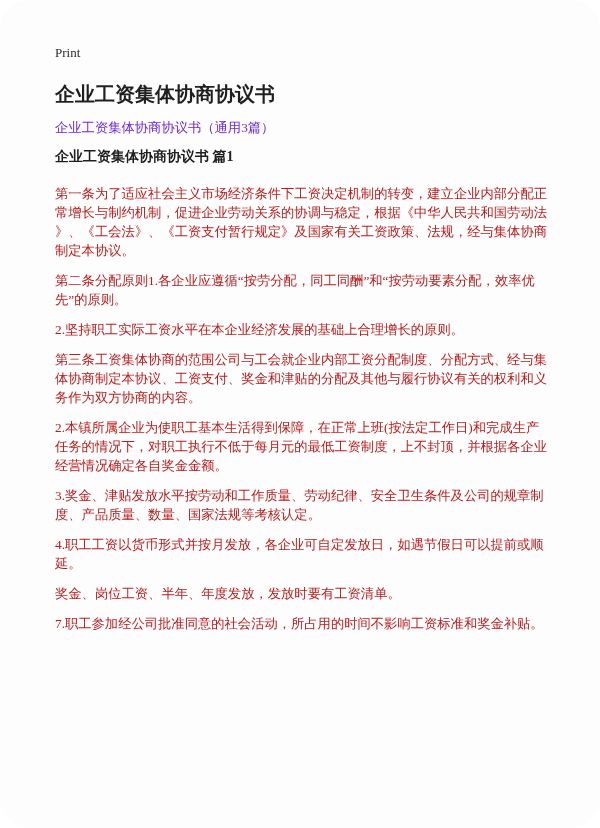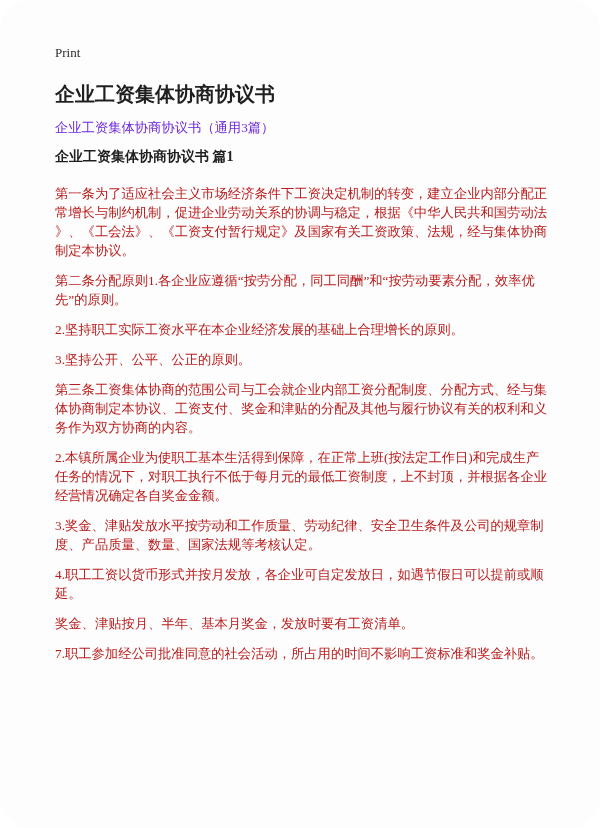--- a/index.html
+++ b/index.html
@@ -65,20 +65,19 @@
 
   <h1 class="doc-title">企业工资集体协商协议书</h1>
 
   <p class="doc-subtitle">企业工资集体协商协议书（通用3篇）</p>
 
   <h2 class="section-heading">企业工资集体协商协议书 篇1</h2>
 
   <p class="para">第一条为了适应社会主义市场经济条件下工资决定机制的转变，建立企业内部分配正常增长与制约机制，促进企业劳动关系的协调与稳定，根据《中华人民共和国劳动法》、《工会法》、《工资支付暂行规定》及国家有关工资政策、法规，经与集体协商制定本协议。</p>
   <p class="para">第二条分配原则1.各企业应遵循“按劳分配，同工同酬”和“按劳动要素分配，效率优先”的原则。</p>
   <p class="para">2.坚持职工实际工资水平在本企业经济发展的基础上合理增长的原则。</p>
-  <p class="para">3.坚持公开、公平、公正的原则。</p>
   <p class="para">第三条工资集体协商的范围公司与工会就企业内部工资分配制度、分配方式、经与集体协商制定本协议、工资支付、奖金和津贴的分配及其他与履行协议有关的权利和义务作为双方协商的内容。</p>
   <p class="para">2.本镇所属企业为使职工基本生活得到保障，在正常上班(按法定工作日)和完成生产任务的情况下，对职工执行不低于每月元的最低工资制度，上不封顶，并根据各企业经营情况确定各自奖金金额。</p>
   <p class="para">3.奖金、津贴发放水平按劳动和工作质量、劳动纪律、安全卫生条件及公司的规章制度、产品质量、数量、国家法规等考核认定。</p>
   <p class="para">4.职工工资以货币形式并按月发放，各企业可自定发放日，如遇节假日可以提前或顺延。</p>
-  <p class="para">奖金、津贴按月、半年、基本月奖金，发放时要有工资清单。</p>
+  <p class="para">奖金、岗位工资、半年、年度发放，发放时要有工资清单。</p>
   <p class="para">7.职工参加经公司批准同意的社会活动，所占用的时间不影响工资标准和奖金补贴。</p>
 </div>
 
 </body></html>

